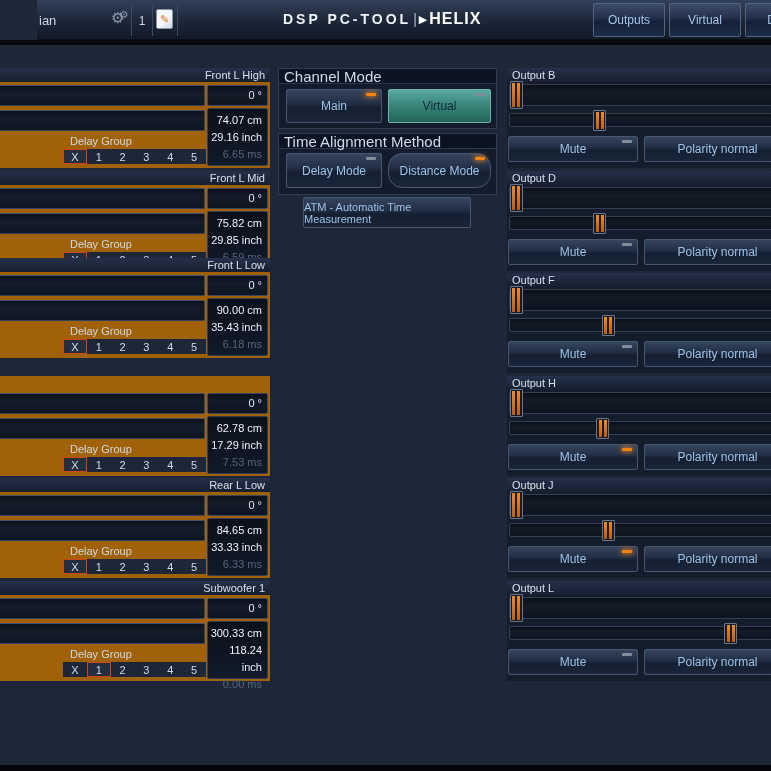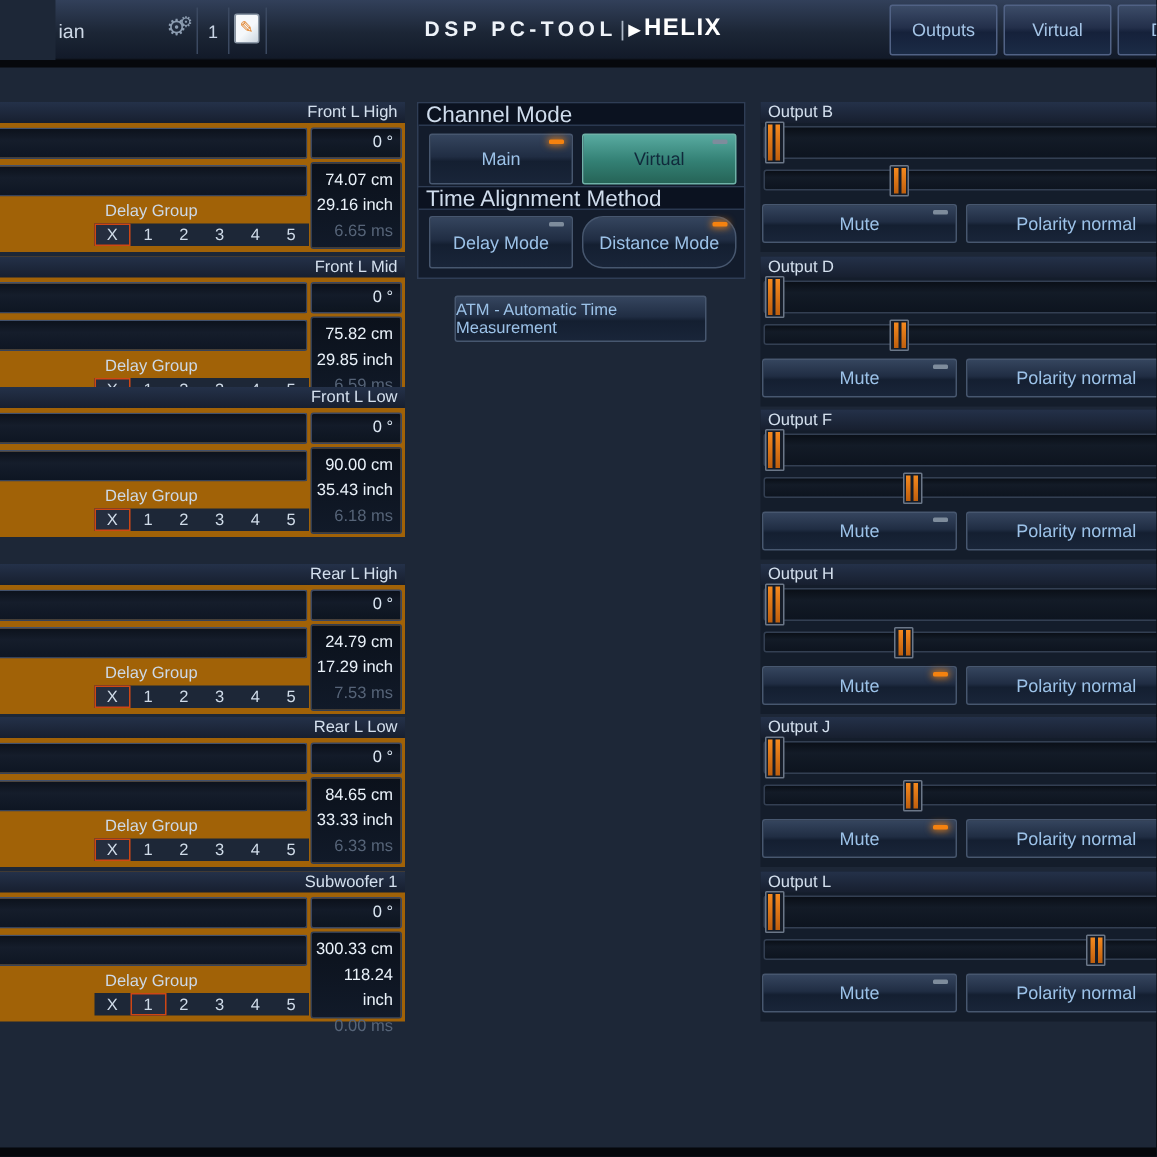--- a/index.html
+++ b/index.html
@@ -175,26 +175,25 @@
       <div class="dg-cell sel">X</div>
       <div class="dg-cell">1</div>
       <div class="dg-cell">2</div>
       <div class="dg-cell">3</div>
       <div class="dg-cell">4</div>
       <div class="dg-cell">5</div>
     </div>
   </div>
 
   <div class="strip" style="top:376px;">
-    <div class="strip-head">Rear L High</div>
-    <div class="lfield bar1"></div>
-    <div class="angle-field">0 °</div>
-    <div class="lfield bar2"></div>
-    <div class="valbox">
-      <div>24.79 cm</div>
+    <div class="lfield bar1"></div>
+    <div class="angle-field">0 °</div>
+    <div class="lfield bar2"></div>
+    <div class="valbox">
+      <div>62.78 cm</div>
       <div>17.29 inch</div>
       <div class="ms">7.53 ms</div>
     </div>
     <div class="dg-label">Delay Group</div>
     <div class="dg-row">
       <div class="dg-cell sel">X</div>
       <div class="dg-cell">1</div>
       <div class="dg-cell">2</div>
       <div class="dg-cell">3</div>
       <div class="dg-cell">4</div>
@@ -249,21 +248,21 @@
     <div class="btn" style="left:7px; top:20px; width:96px; height:34px;">
       <span>Main</span>
       <span class="led led-on"></span>
     </div>
     <div class="btn btn-virtual" style="left:109px; top:20px; width:103px; height:34px;">
       <span>Virtual</span>
       <span class="led led-off"></span>
     </div>
   </div>
 
-  <div class="gbox" style="top:124px; height:62px;">
+  <div class="gbox" style="top:133px; height:62px;">
     <div class="gbox-head">Time Alignment Method</div>
     <div class="btn" style="left:7px; top:19px; width:96px; height:35px;">
       <span>Delay Mode</span>
       <span class="led led-off"></span>
     </div>
     <div class="btn" style="left:109px; top:19px; width:103px; height:35px;border-radius:14px;">
       <span>Distance Mode</span>
       <span class="led led-on"></span>
     </div>
   </div>

